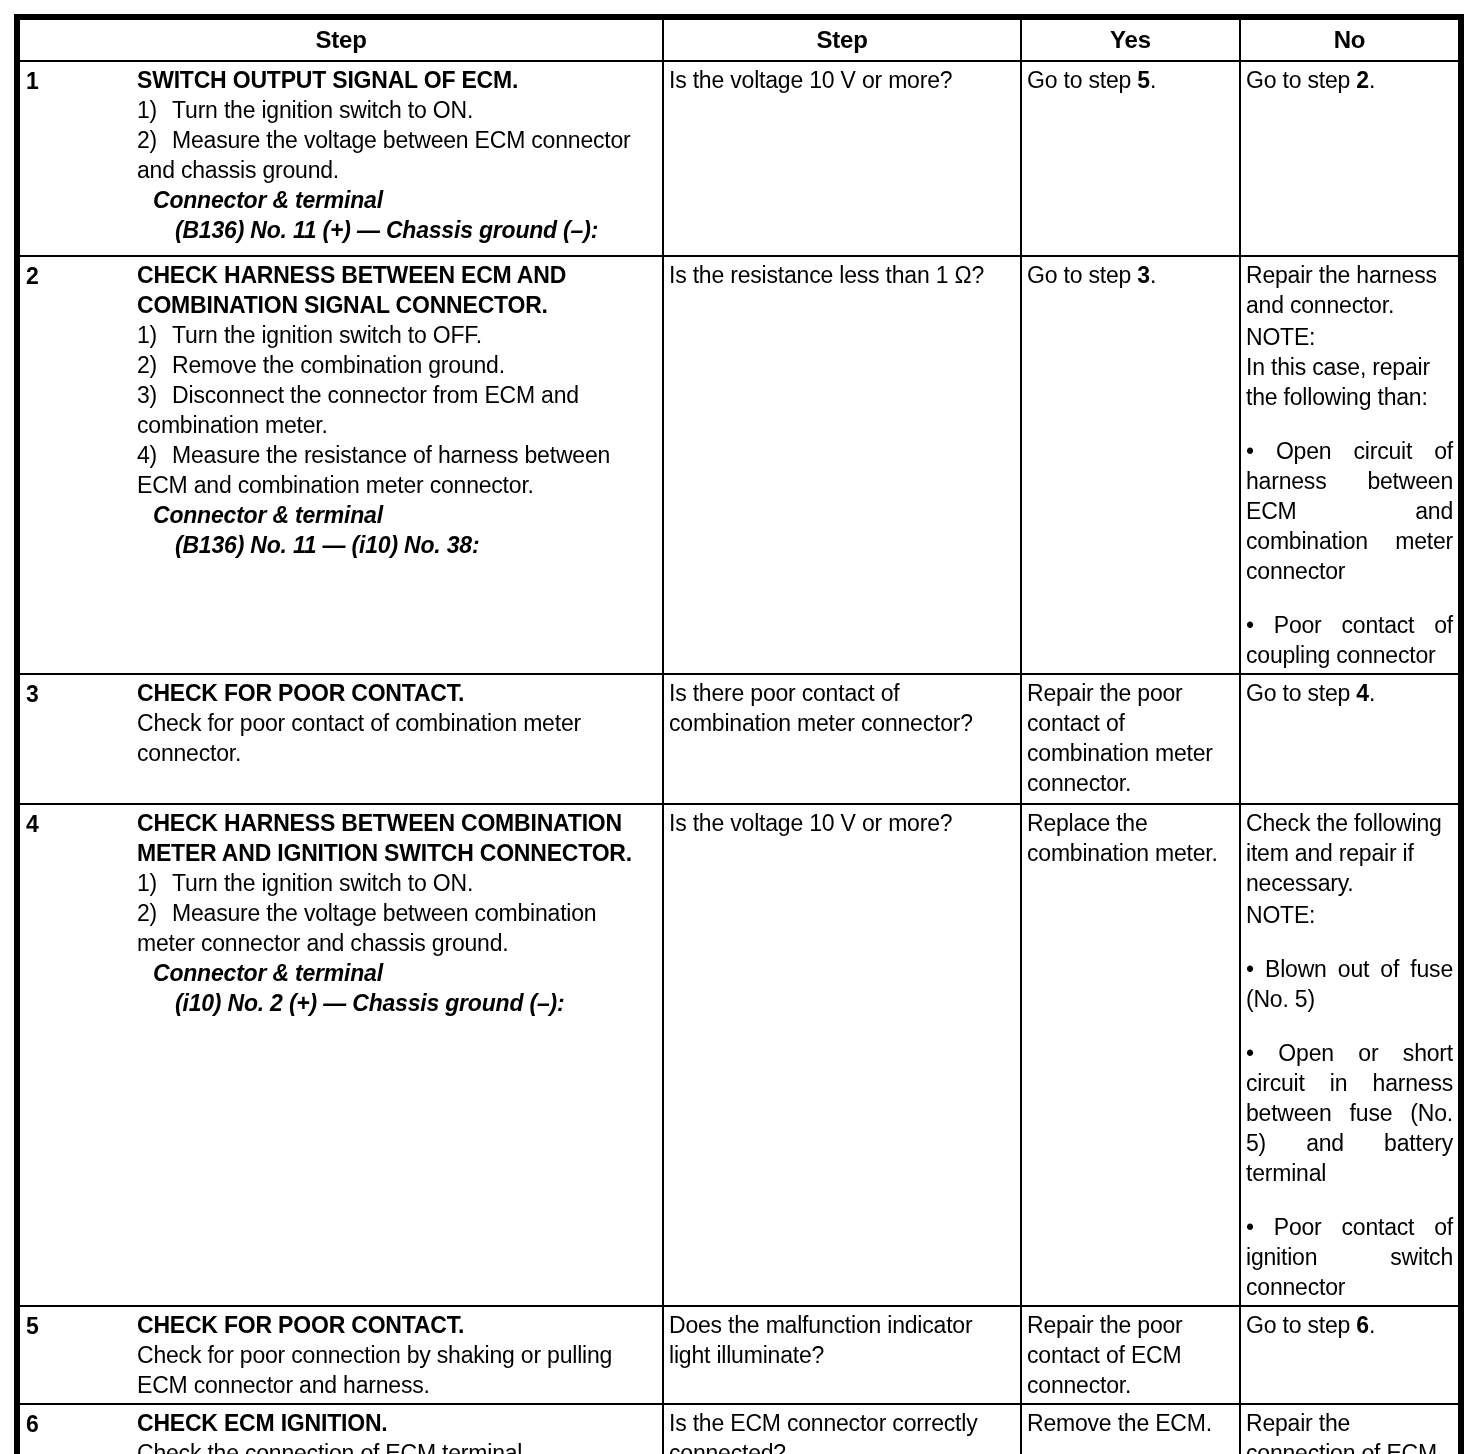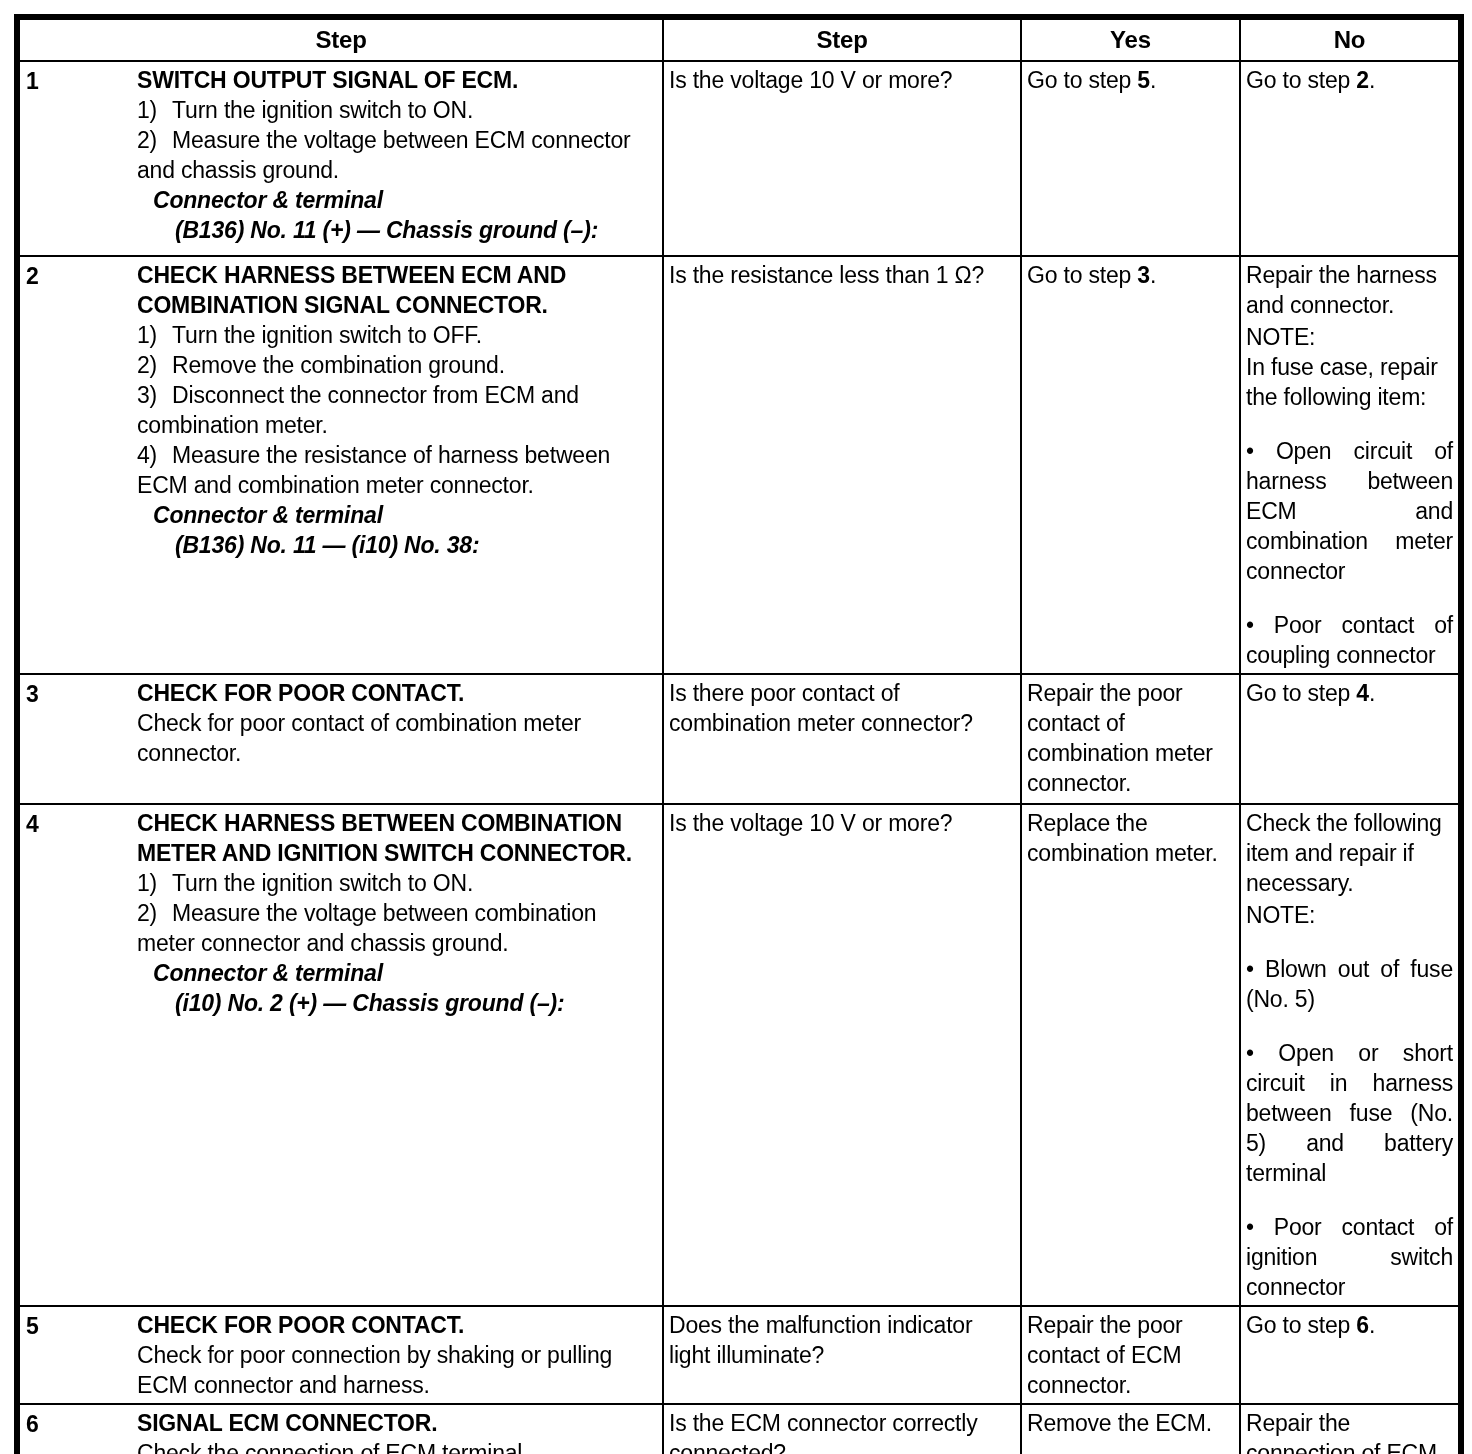--- a/index.html
+++ b/index.html
@@ -124,21 +124,21 @@
             <div class="conn-val">(B136) No. 11 — (i10) No. 38:</div>
           </div>
         </td>
         <td class="check-cell">Is the resistance less than 1 Ω?</td>
         <td class="yes-cell">
           <div class="goto"><span>Go to step </span><b>3</b><span>.</span></div>
         </td>
         <td class="no-cell">
           <div>Repair the harness and connector.</div>
           <div class="note-label">NOTE:</div>
-          <div>In fuse case, repair the following item:</div>
+          <div>In this case, repair the following than:</div>
           <div class="bullet">• Open circuit of harness between ECM and combination meter connector</div>
           <div class="bullet">• Poor contact of coupling connector</div>
         </td>
       </tr>
 
       <tr style="height:130px">
         <td class="step-cell">
           <div class="row-num">3</div>
           <div class="step-body">
             <div class="step-title">CHECK FOR POOR CONTACT.</div>
@@ -186,21 +186,21 @@
         <td class="yes-cell">Repair the poor contact of ECM connector.</td>
         <td class="no-cell">
           <div class="goto"><span>Go to step </span><b>6</b><span>.</span></div>
         </td>
       </tr>
 
       <tr style="height:152px">
         <td class="step-cell">
           <div class="row-num">6</div>
           <div class="step-body">
-            <div class="step-title">SIGNAL ECM CONNECTOR.</div>
+            <div class="step-title">CHECK ECM IGNITION.</div>
             <div class="step-line">Check the connection of ECM terminal.</div>
           </div>
         </td>
         <td class="check-cell">Is the ECM connector correctly connected?</td>
         <td class="yes-cell">Remove the ECM.</td>
         <td class="no-cell">Repair the connection of ECM connector.</td>
       </tr>
 
     </tbody>
   </table>

